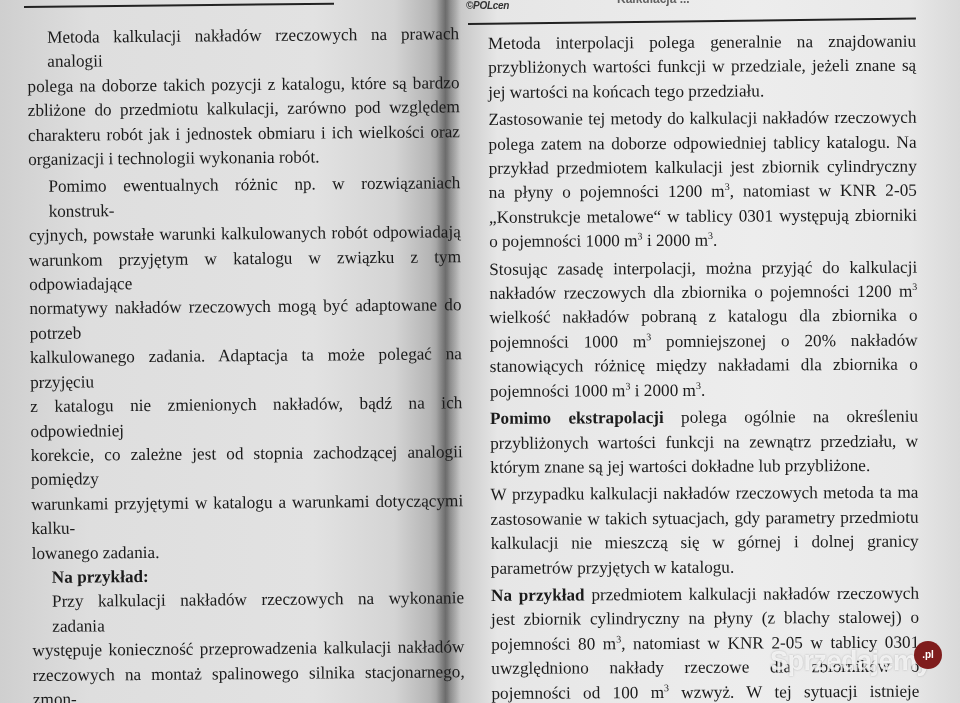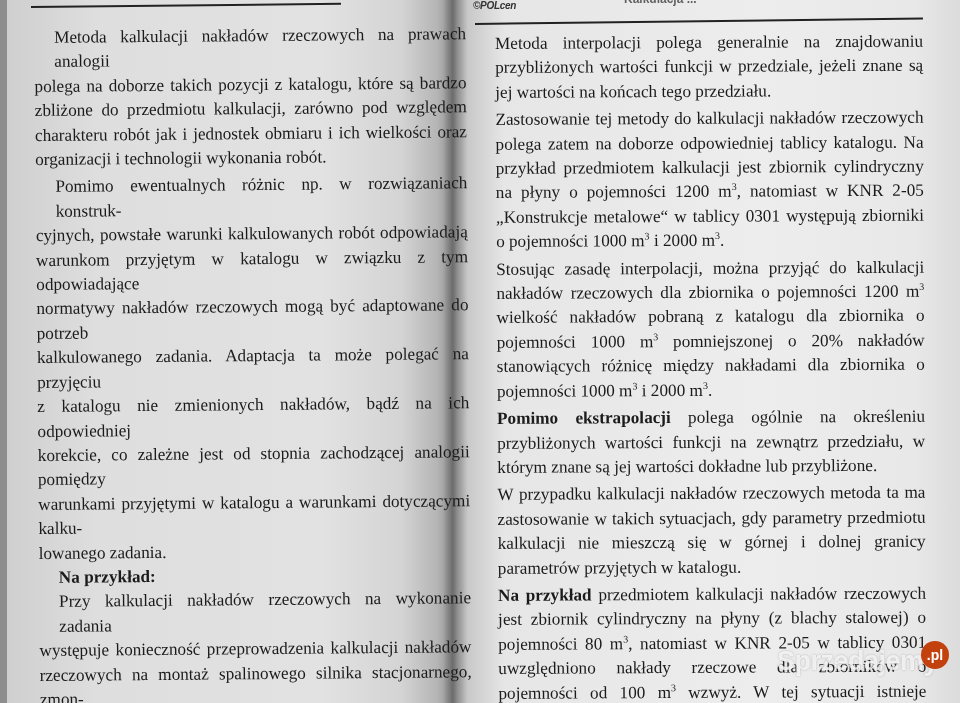--- a/index.html
+++ b/index.html
@@ -2,21 +2,21 @@
 <html><head>
   <meta charset="utf-8">
   <style>
     html, body { margin: 0; padding: 0; }
     body {
       width: 960px; height: 703px; overflow: hidden; position: relative;
       background: #8e8e8e;
       font-family: "Liberation Serif", "DejaVu Serif", serif;
       color: #1b1b1b;
     }
-    .spread { position: absolute; inset: 0; margin-left: 7px; }
+    .spread { position: absolute; inset: 0; }
     .page {
       position: absolute; top: 0; height: 703px; overflow: hidden;
     }
     .page-left {
       left: 0; width: 448px;
       background: linear-gradient(to right, #cfcfcf 0%, #dedede 20%, #e2e2e2 70%, #d4d4d4 88%, #b5b5b5 96%, #8a8a8a 100%);
     }
     .page-right {
       left: 446px; width: 514px;
       background: linear-gradient(to right, #9b9b9b 0%, #c9c9c9 3%, #e6e6e6 10%, #ededed 60%, #e8e8e8 90%, #d9d9d9 100%);
@@ -56,23 +56,23 @@
     sup { font-size: 10px; line-height: 0; }
     .gap { height: 3px; }
     .watermark {
       position: absolute; left: 770px; top: 646px;
       font-family: "Liberation Sans", sans-serif; font-weight: bold;
       font-size: 27px; color: rgba(255,255,255,0.78); letter-spacing: -0.5px;
       text-shadow: 0 0 2px rgba(120,120,120,0.5);
     }
     .watermark-badge {
       position: absolute; left: 914px; top: 641px; width: 28px; height: 28px;
-      border-radius: 50%; background: #c2410c;
+      border-radius: 50%; background: #7f1d1d;
       color: #fff; font-family: "Liberation Sans", sans-serif; font-weight: bold;
-      font-size: 14px; line-height: 28px; text-align: center;
+      font-size: 10px; line-height: 28px; text-align: center;
     }
   </style>
 </head>
 <body>
 
 <div class="spread">
   <div class="page page-left"></div>
   <div class="page page-right"></div>
   <div class="gutter-shadow"></div>
 

